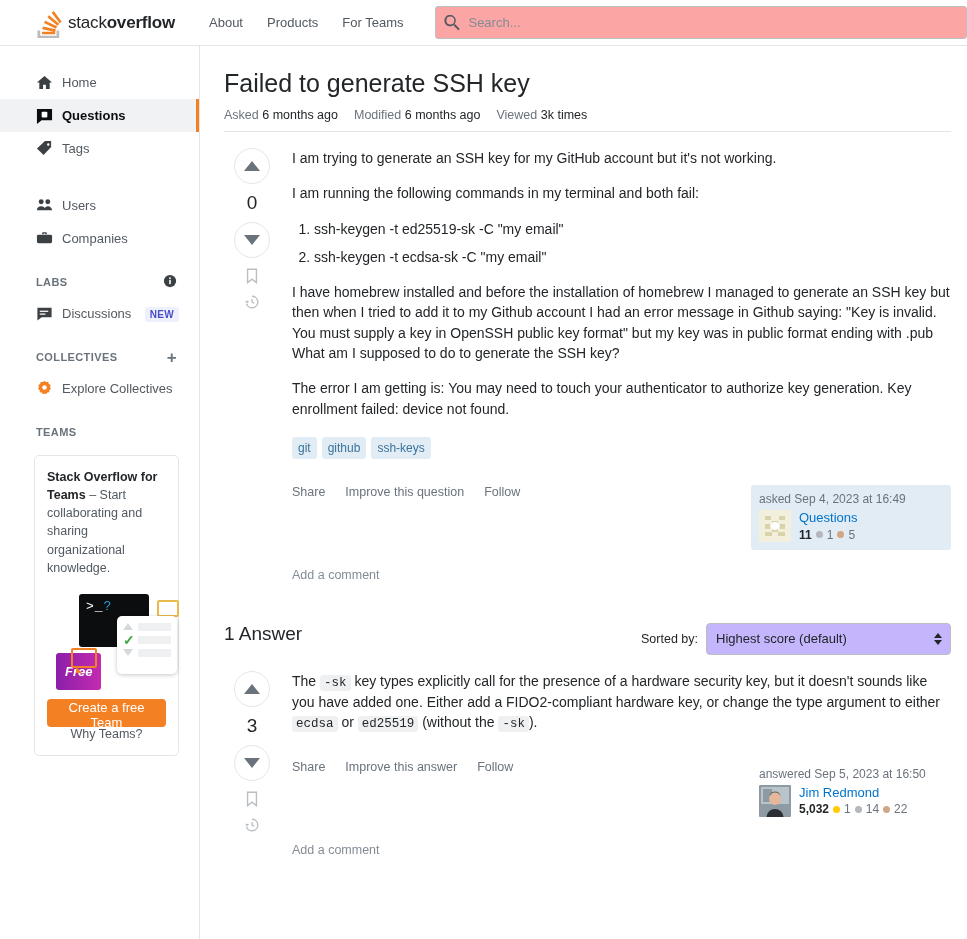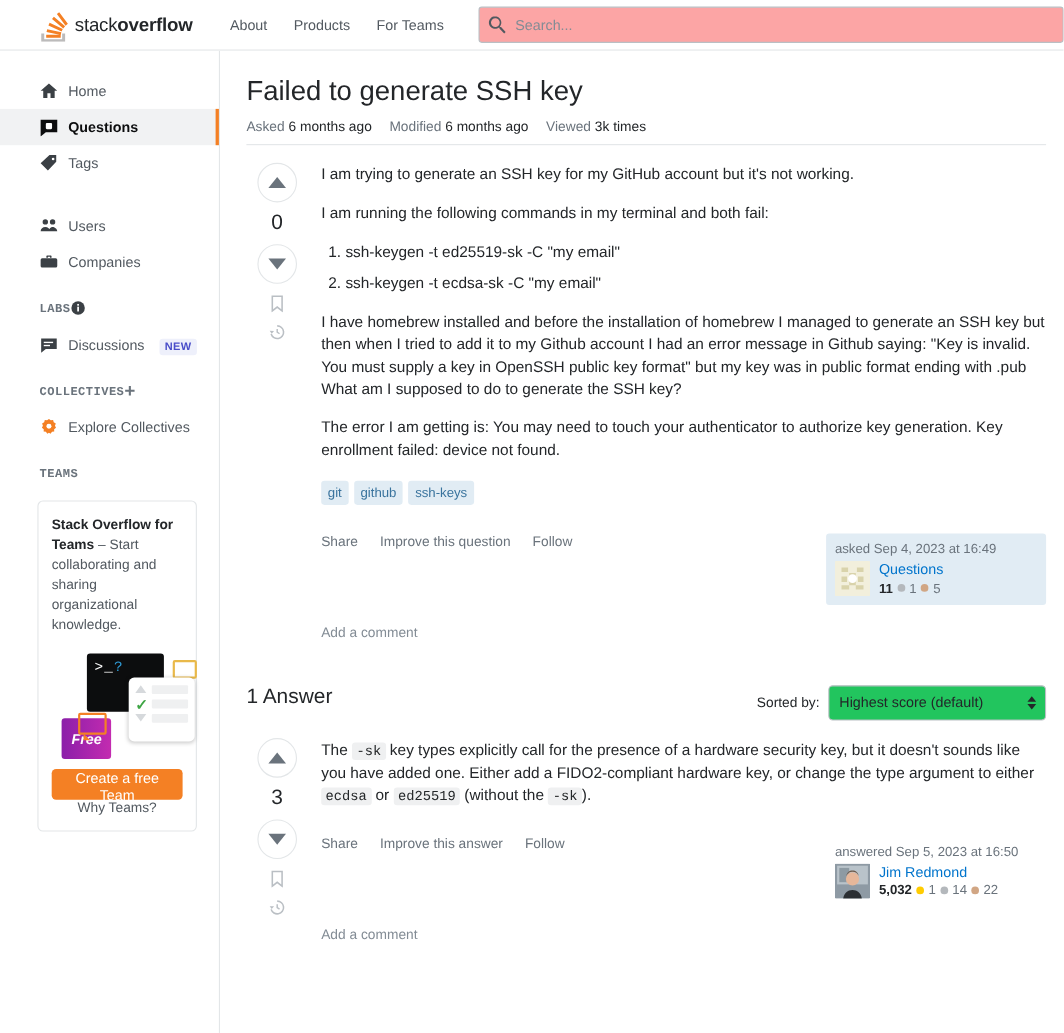--- a/index.html
+++ b/index.html
@@ -91,29 +91,28 @@
     background: #f1f2f3;
     color: #0c0d0e;
     font-weight: bold;
     border-right: 3px solid #f48024;
   }
   .nav-ico { width: 17px; height: 17px; display: flex; align-items: center; justify-content: center; flex: none; }
   .nav-gap { height: 24px; }
   .sec-head {
     display: flex;
     align-items: center;
-    justify-content: flex-start;
+    justify-content: space-between;
     padding: 0 22px 0 36px;
     height: 30px;
     font-size: 11px;
     font-weight: bold;
     color: #6a737c;
     letter-spacing: 0.4px;
     margin-top: 12px;
-    font-family: Liberation Mono, monospace;
   }
   .badge-new {
     background: #eef0fb;
     color: #4a4ec9;
     font-size: 10px;
     font-weight: bold;
     padding: 2px 5px;
     border-radius: 3px;
     letter-spacing: 0.3px;
   }
@@ -242,23 +241,23 @@
 
   .add-comment { margin: 18px 0 0 68px; color: #838c95; font-size: 12.5px; cursor: pointer; }
 
   .answers-head {
     display: flex; margin-top: 41px;
   }
   .answers-count { font-size: 19px; color: #232629; }
   .sorted-by { margin-left: auto; display: flex; align-items: center; gap: 8px; }
   .sorted-label { font-size: 12.5px; color: #232629; }
   .sel {
-    width: 198px; height: 32px;
+    width: 245px; height: 32px;
     border: 1px solid #babfc4; border-radius: 4px;
-    background: #22c55e; padding: 0 26px 0 9px;
+    background: #c4b5fd; padding: 0 26px 0 9px;
     font-size: 13px; color: #232629;
     font-family: "Liberation Sans", sans-serif;
     appearance: none; -webkit-appearance: none; cursor: pointer;
   }
   .sel-wrap { position: relative; }
   .sel-arrows {
     position: absolute; right: 9px; top: 50%; transform: translateY(-50%);
     pointer-events: none; display: flex; flex-direction: column; gap: 2px; align-items: center;
   }
   .sa-up { width:0;height:0;border-left:4px solid transparent;border-right:4px solid transparent;border-bottom:5px solid #232629; }

